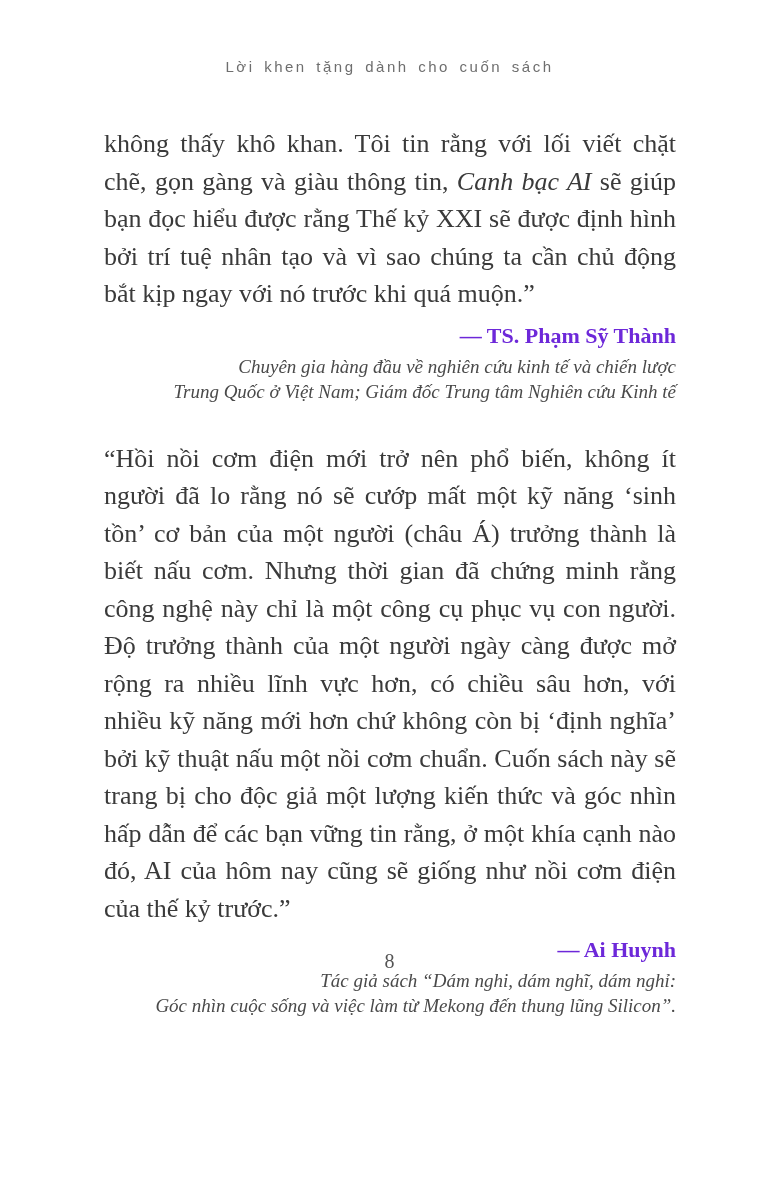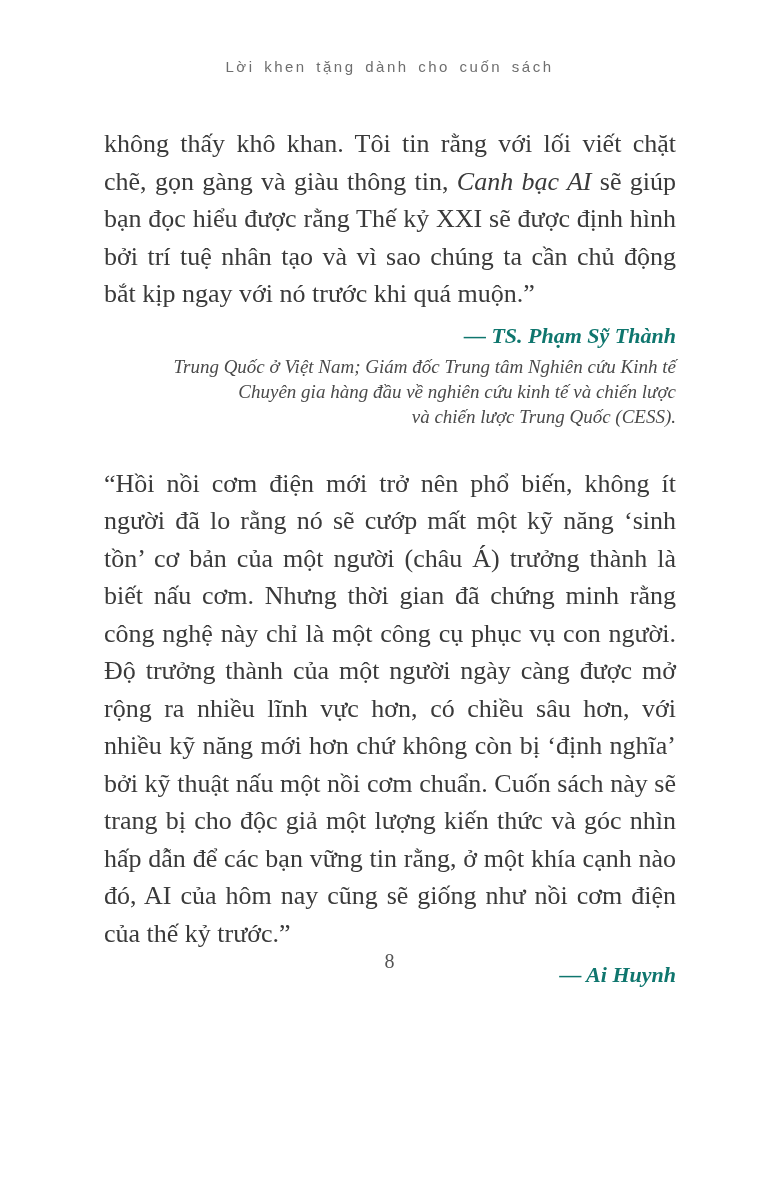--- a/index.html
+++ b/index.html
@@ -44,22 +44,21 @@
   }
   .book-title {
     font-style: italic;
   }
   .attribution {
     margin: 8px 0 0 0;
     text-align: right;
     font-weight: bold;
     font-size: 22px;
     line-height: 30px;
-    color: #0f766e;
-    font-style: italic;
+    color: #6d28d9;
   }
   .credit {
     margin: 3px 0 0 0;
     text-align: right;
     font-style: italic;
     font-size: 19px;
     line-height: 25px;
     color: #4a4a4a;
   }
   .credit-line {
@@ -82,27 +81,30 @@
 
   <div class="running-header">Lời khen tặng dành cho cuốn sách</div>
 
   <div class="content">
 
     <p class="quote-body quote-first"><span>không thấy khô khan. Tôi tin rằng với lối viết chặt chẽ, gọn gàng và giàu thông tin, </span><span class="book-title">Canh bạc AI</span><span> sẽ giúp bạn đọc hiểu được rằng Thế kỷ XXI sẽ được định hình bởi trí tuệ nhân tạo và vì sao chúng ta cần chủ động bắt kịp ngay với nó trước khi quá muộn.”</span></p>
 
     <p class="attribution">— TS. Phạm Sỹ Thành</p>
 
     <p class="credit">
+      <span class="credit-line">Chuyên gia hàng đầu về nghiên cứu kinh tế và chiến lược</span>
       <span class="credit-line">Trung Quốc ở Việt Nam; Giám đốc Trung tâm Nghiên cứu Kinh tế</span>
-      <span class="credit-line">Chuyên gia hàng đầu về nghiên cứu kinh tế và chiến lược</span>
-      <span class="credit-line">và chiến lược Trung Quốc (CESS).</span>
     </p>
 
     <p class="quote-body quote-second">“Hồi nồi cơm điện mới trở nên phổ biến, không ít người đã lo rằng nó sẽ cướp mất một kỹ năng ‘sinh tồn’ cơ bản của một người (châu Á) trưởng thành là biết nấu cơm. Nhưng thời gian đã chứng minh rằng công nghệ này chỉ là một công cụ phục vụ con người. Độ trưởng thành của một người ngày càng được mở rộng ra nhiều lĩnh vực hơn, có chiều sâu hơn, với nhiều kỹ năng mới hơn chứ không còn bị ‘định nghĩa’ bởi kỹ thuật nấu một nồi cơm chuẩn. Cuốn sách này sẽ trang bị cho độc giả một lượng kiến thức và góc nhìn hấp dẫn để các bạn vững tin rằng, ở một khía cạnh nào đó, AI của hôm nay cũng sẽ giống như nồi cơm điện của thế kỷ trước.”</p>
 
     <p class="attribution">— Ai Huynh</p>
 
+    <p class="credit">
+      <span class="credit-line">Tác giả sách “Dám nghi, dám nghĩ, dám nghỉ:</span>
+      <span class="credit-line">Góc nhìn cuộc sống và việc làm từ Mekong đến thung lũng Silicon”.</span>
+    </p>
 
   </div>
 
   <div class="page-number">8</div>
 
 </div>
 
 </body></html>

